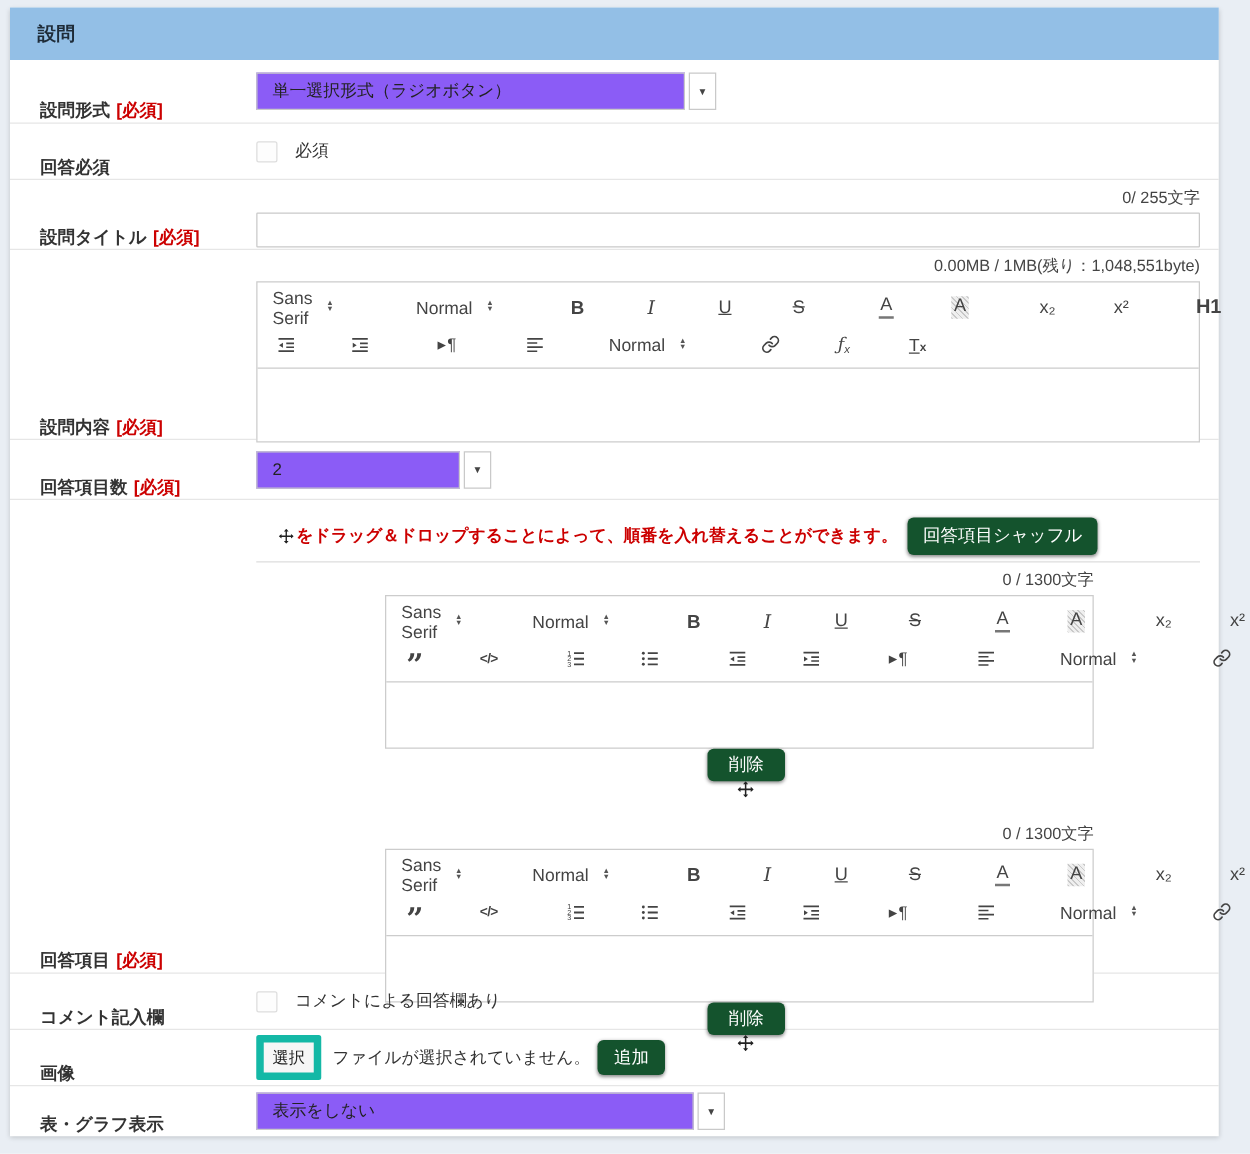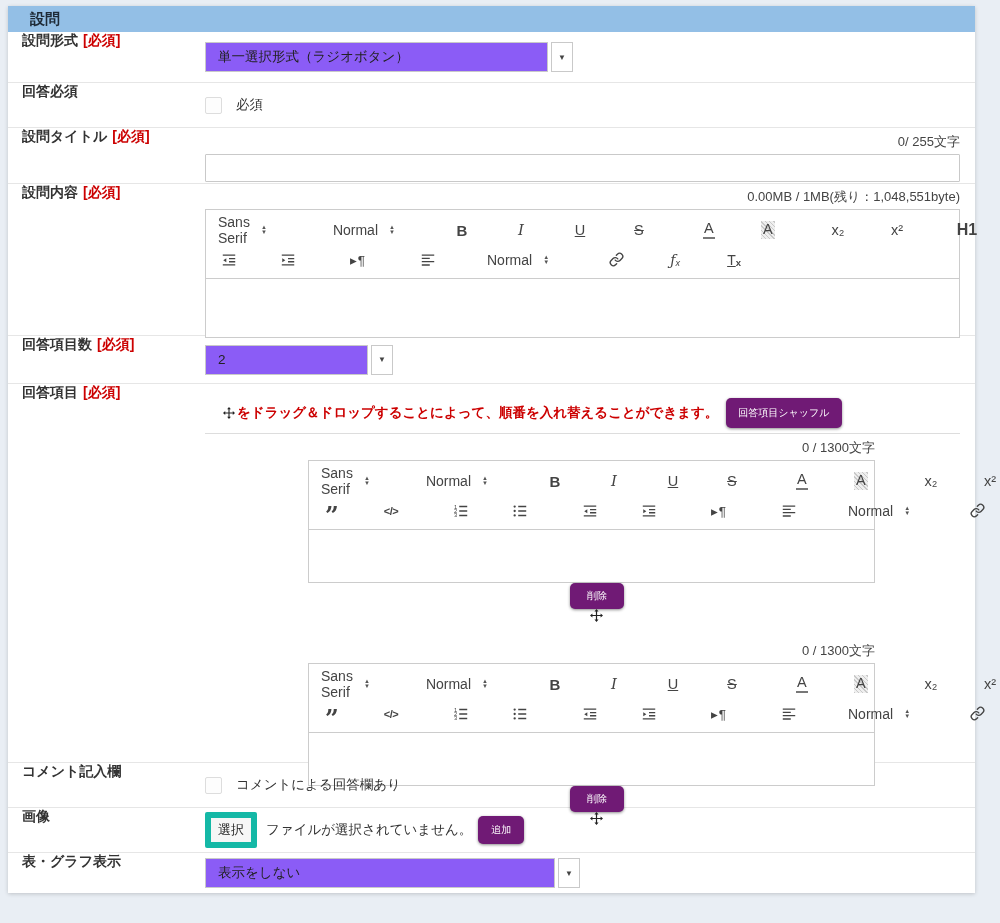--- a/index.html
+++ b/index.html
@@ -9,30 +9,30 @@
     font-family:"Liberation Sans","DejaVu Sans",sans-serif;
     position:relative;
     -webkit-font-smoothing:antialiased;
   }
   .card{
     position:absolute;left:8px;top:6px;width:967px;
     background:#fff;
     box-shadow:0 1px 4px rgba(0,0,0,.18);
   }
   .card-header{
-    height:26px;background:#93bfe6;
+    height:42px;background:#93bfe6;
     display:flex;align-items:center;
     padding-left:22px;box-sizing:border-box;
     font-size:15px;font-weight:700;color:#1e2b38;
   }
   .row{display:flex;border-bottom:1px solid #e6e6e6;box-sizing:border-box;}
   .row-label{
     width:197px;flex-shrink:0;
-    padding-left:14px;box-sizing:border-box;
-    display:flex;align-items:flex-start;
+    padding-left:24px;box-sizing:border-box;
+    display:flex;align-items:flex-end;
     font-size:14px;font-weight:700;color:#333;
     white-space:nowrap;
   }
   .req{color:#cc0000;margin-left:5px;font-weight:700;}
   .row-content{flex:1;padding-right:15px;box-sizing:border-box;min-width:0;}
   .vc{display:flex;align-items:center;}
 
   .r-qtype{height:51px}
   .r-areq{height:45px}
   .r-qtitle{height:56px}
@@ -112,22 +112,22 @@
   .i-formula::after{content:"x";font-style:italic;font-size:9px;position:relative;top:3px;}
   .i-clean::before{content:"T";font-size:14px;text-decoration:underline;font-weight:500;}
   .i-clean::after{content:"x";font-size:9.5px;font-weight:700;position:relative;top:3px;}
   .ed-body{height:58px;cursor:text;}
   .ed-body-sm{height:52px;cursor:text;}
 
   
   .ans-head{display:flex;align-items:center;margin:14px 0 0 18px;}
   .ans-note{color:#cc0000;font-weight:700;font-size:13.5px;white-space:nowrap;}
   .btn-dark{
-    background:#701a75;color:#fff;border:none;border-radius:5px;
-    font-size:10px;font-family:Liberation Sans, sans-serif;
+    background:#14532d;color:#fff;border:none;border-radius:5px;
+    font-size:14px;font-family:Liberation Sans, sans-serif;
     box-shadow:0 1px 3px rgba(0,0,0,.45);
     display:inline-flex;align-items:center;justify-content:center;cursor:pointer;
   }
   .btn-shuffle{height:30px;padding:0 12px;margin-left:8px;white-space:nowrap;}
   .ans-sep{border-top:1px solid #ddd;margin-top:5px;}
   .ans-item{display:flex;align-items:center;margin-left:18px;flex-direction:column;}
   .it1{margin-top:1px}
   .it2{margin-top:16px}
   .ans-ed{width:567px;}
   .btn-del{height:26px;padding:0 17px;margin-left:11px;white-space:nowrap;}

